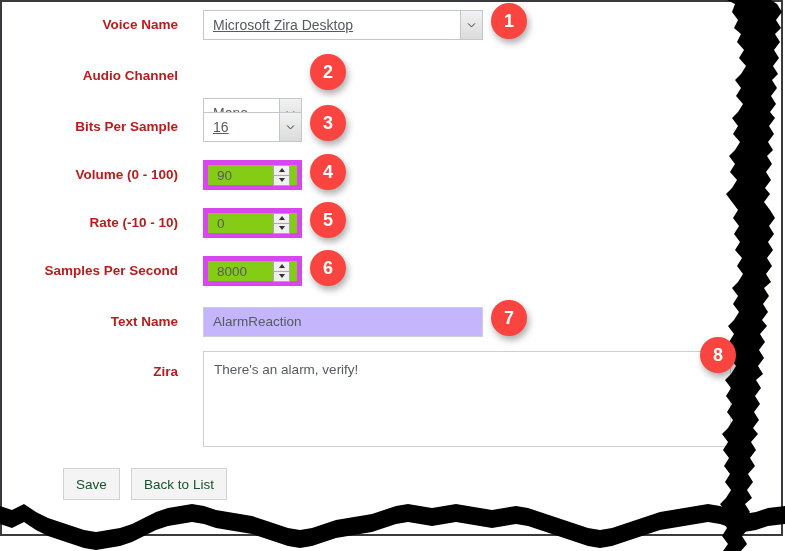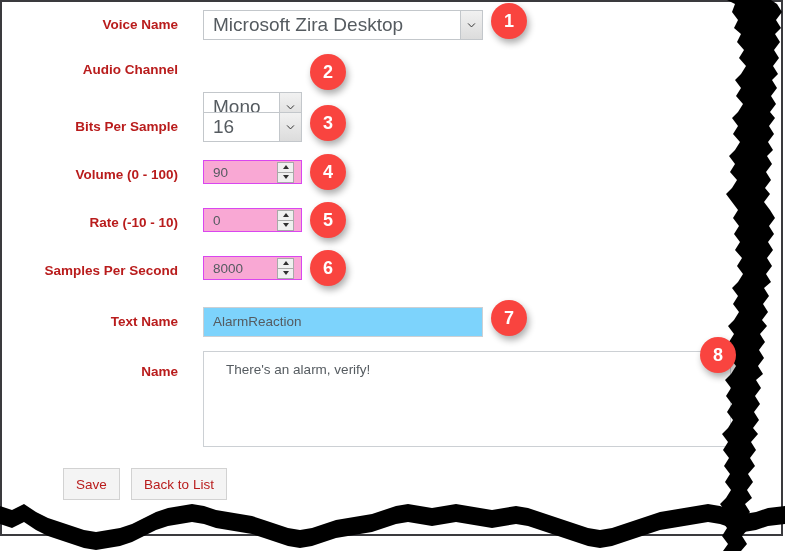--- a/index.html
+++ b/index.html
@@ -48,21 +48,21 @@
     color: #b91c1c;
     line-height: 34px;
     white-space: nowrap;
   }
 
   
   .input {
     position: absolute;
     box-sizing: border-box;
     border: 1px solid #ccd0d4;
-    background: #7dd3fc;
+    background: #c4b5fd;
     font-size: 13.5px;
     color: #555b60;
     line-height: 1;
     display: flex;
     align-items: center;
     padding-left: 9px;
     font-family: "Liberation Sans", sans-serif;
   }
 
   
@@ -71,46 +71,47 @@
     box-sizing: border-box;
     border: 1px solid #c3c7cb;
     background: #ffffff;
     height: 30px;
     display: flex;
     align-items: center;
   }
   .select .val {
     flex: 1;
     padding-left: 9px;
-    font-size: 19px;
+    font-size: 14px;
     color: #555b60;
     white-space: nowrap;
     overflow: hidden;
+    text-decoration: underline;
   }
   .select .arrowbox {
     width: 21px;
     height: 100%;
     background: linear-gradient(#f1f1f1, #dcdcdc);
     border-left: 1px solid #c3c7cb;
     display: flex;
     align-items: center;
     justify-content: center;
   }
   .chev {
     width: 9px;
     height: 9px;
   }
 
   
   .spin {
     position: absolute;
     box-sizing: border-box;
-    border: 1px solid #d946ef;
-    background: #f9a8d4;
-    height: 24px;
+    border: 5px solid #d946ef;
+    background: #84cc16;
+    height: 30px;
     display: flex;
     align-items: center;
   }
   .spin .val {
     flex: 1;
     padding-left: 9px;
     font-size: 13.5px;
     color: #555b60;
   }
   .spin .btns {
@@ -146,32 +147,32 @@
   }
 
   
   #textarea-field {
     position: absolute;
     box-sizing: border-box;
     border: 1px solid #ccd0d4;
     background: #ffffff;
     font-size: 13.5px;
     color: #555b60;
-    padding: 9px 22px;
+    padding: 9px 10px;
     line-height: 1.3;
   }
 
   
   .btn {
     position: absolute;
     box-sizing: border-box;
     height: 32px;
     border: 1px solid #d2d2d2;
     background: #f4f4f4;
-    color: #b91c1c;
+    color: #14532d;
     font-size: 13.5px;
     font-family: "Liberation Sans", sans-serif;
     display: flex;
     align-items: center;
     justify-content: center;
     cursor: pointer;
   }
 
   
   .badge {
@@ -211,21 +212,21 @@
       <div class="val">Microsoft Zira Desktop</div>
       <div class="arrowbox">
         <svg class="chev" viewBox="0 0 10 10">
           <path d="M1.5 3 L5 6.6 L8.5 3" stroke="#333" stroke-width="1.1" fill="none" stroke-linecap="round" stroke-linejoin="round"></path>
         </svg>
       </div>
     </div>
   </div>
   <div class="badge" style="left:491px; top:3px;">1</div>
 
-  <div class="row" style="top:53px;">
+  <div class="row" style="top:59px;">
     <div class="lbl">Audio Channel</div>
     <div class="select" style="left:203px; top:2px; width:99px;margin-top:37px;">
       <div class="val">Mono</div>
       <div class="arrowbox">
         <svg class="chev" viewBox="0 0 10 10">
           <path d="M1.5 3 L5 6.6 L8.5 3" stroke="#333" stroke-width="1.1" fill="none" stroke-linecap="round" stroke-linejoin="round"></path>
         </svg>
       </div>
     </div>
   </div>
@@ -292,21 +293,21 @@
   </div>
   <div class="badge" style="left:310px; top:250px;">6</div>
 
   <div class="row" style="top:305px;">
     <div class="lbl">Text Name</div>
     <div class="input" style="left:203px; top:2px; width:280px; height:30px;">AlarmReaction</div>
   </div>
   <div class="badge" style="left:491px; top:300px;">7</div>
 
   <div class="row" style="top:355px;">
-    <div class="lbl">Name</div>
+    <div class="lbl">Zira</div>
   </div>
   <div id="textarea-field" style="left:203px; top:351px; width:528px; height:96px;">There's an alarm, verify!</div>
   <div class="badge" style="left:700px; top:337px;">8</div>
 
   <div class="btn" style="left:63px; top:468px; width:57px;">Save</div>
   <div class="btn" style="left:131px; top:468px; width:96px;">Back to List</div>
 
   <svg id="torn-right" width="110" height="551" viewBox="0 0 110 551" style="left:675px; top:0;">
     <path fill="#000000" d="
       M 52,0

